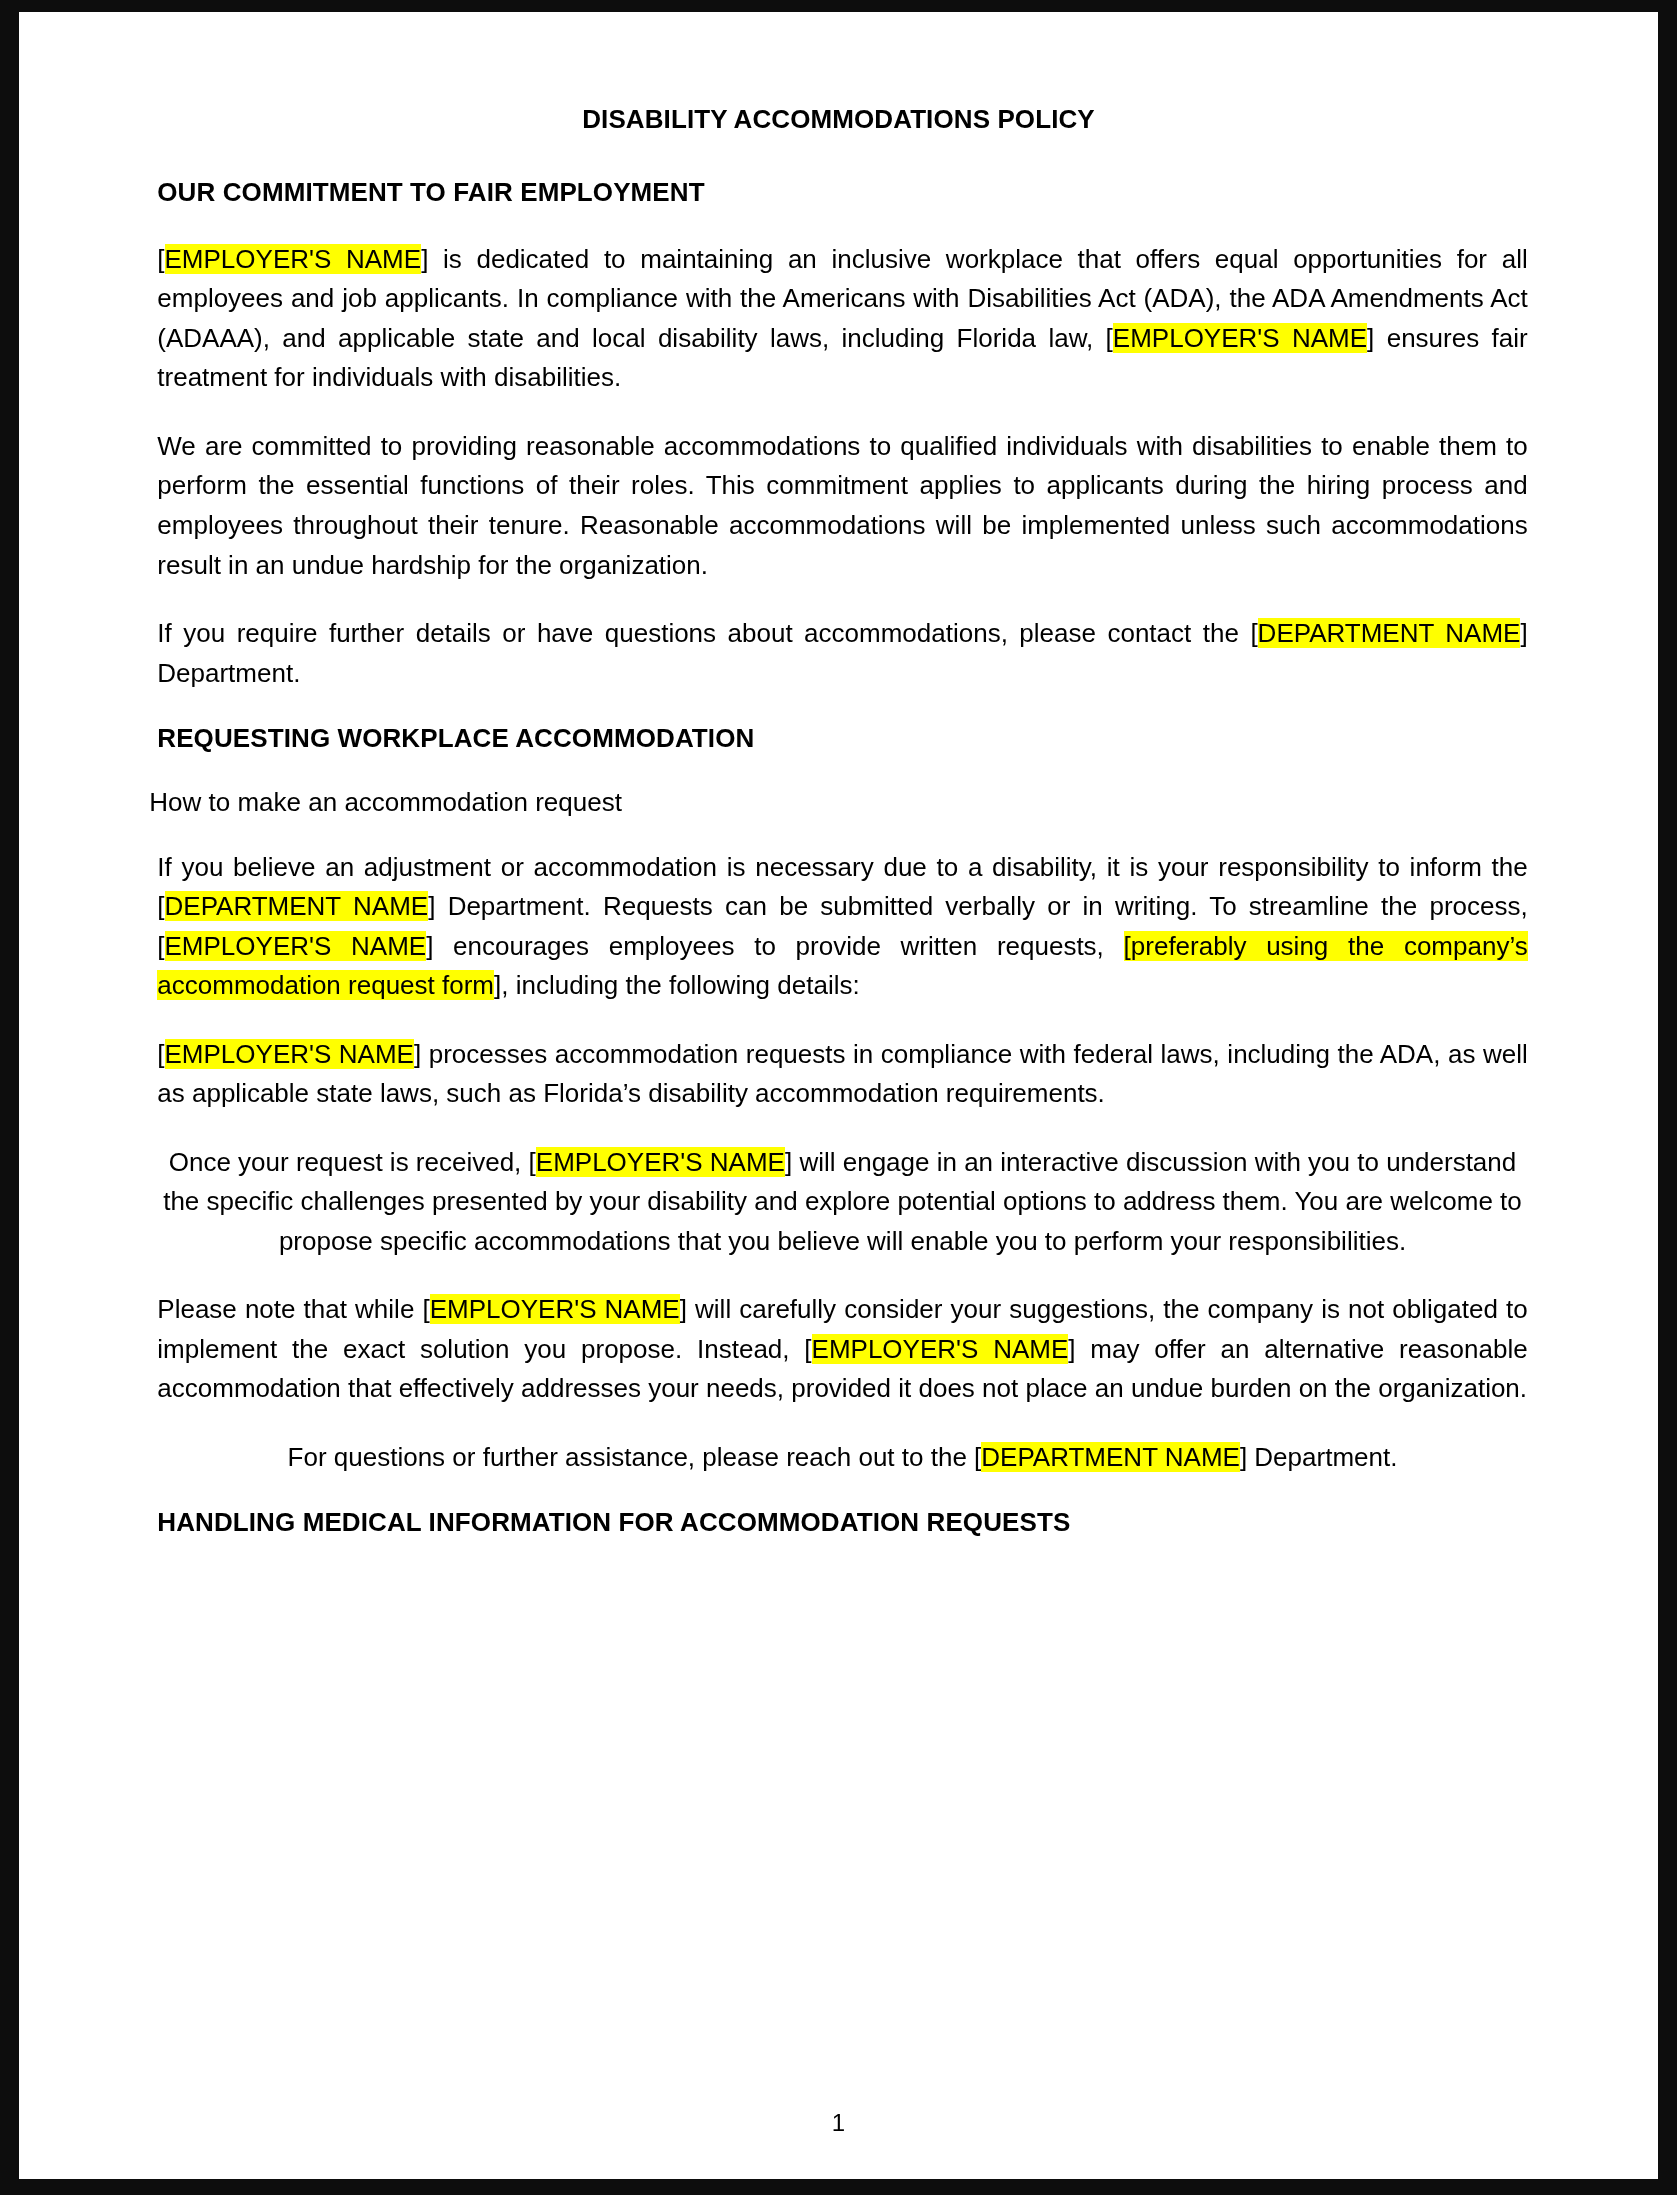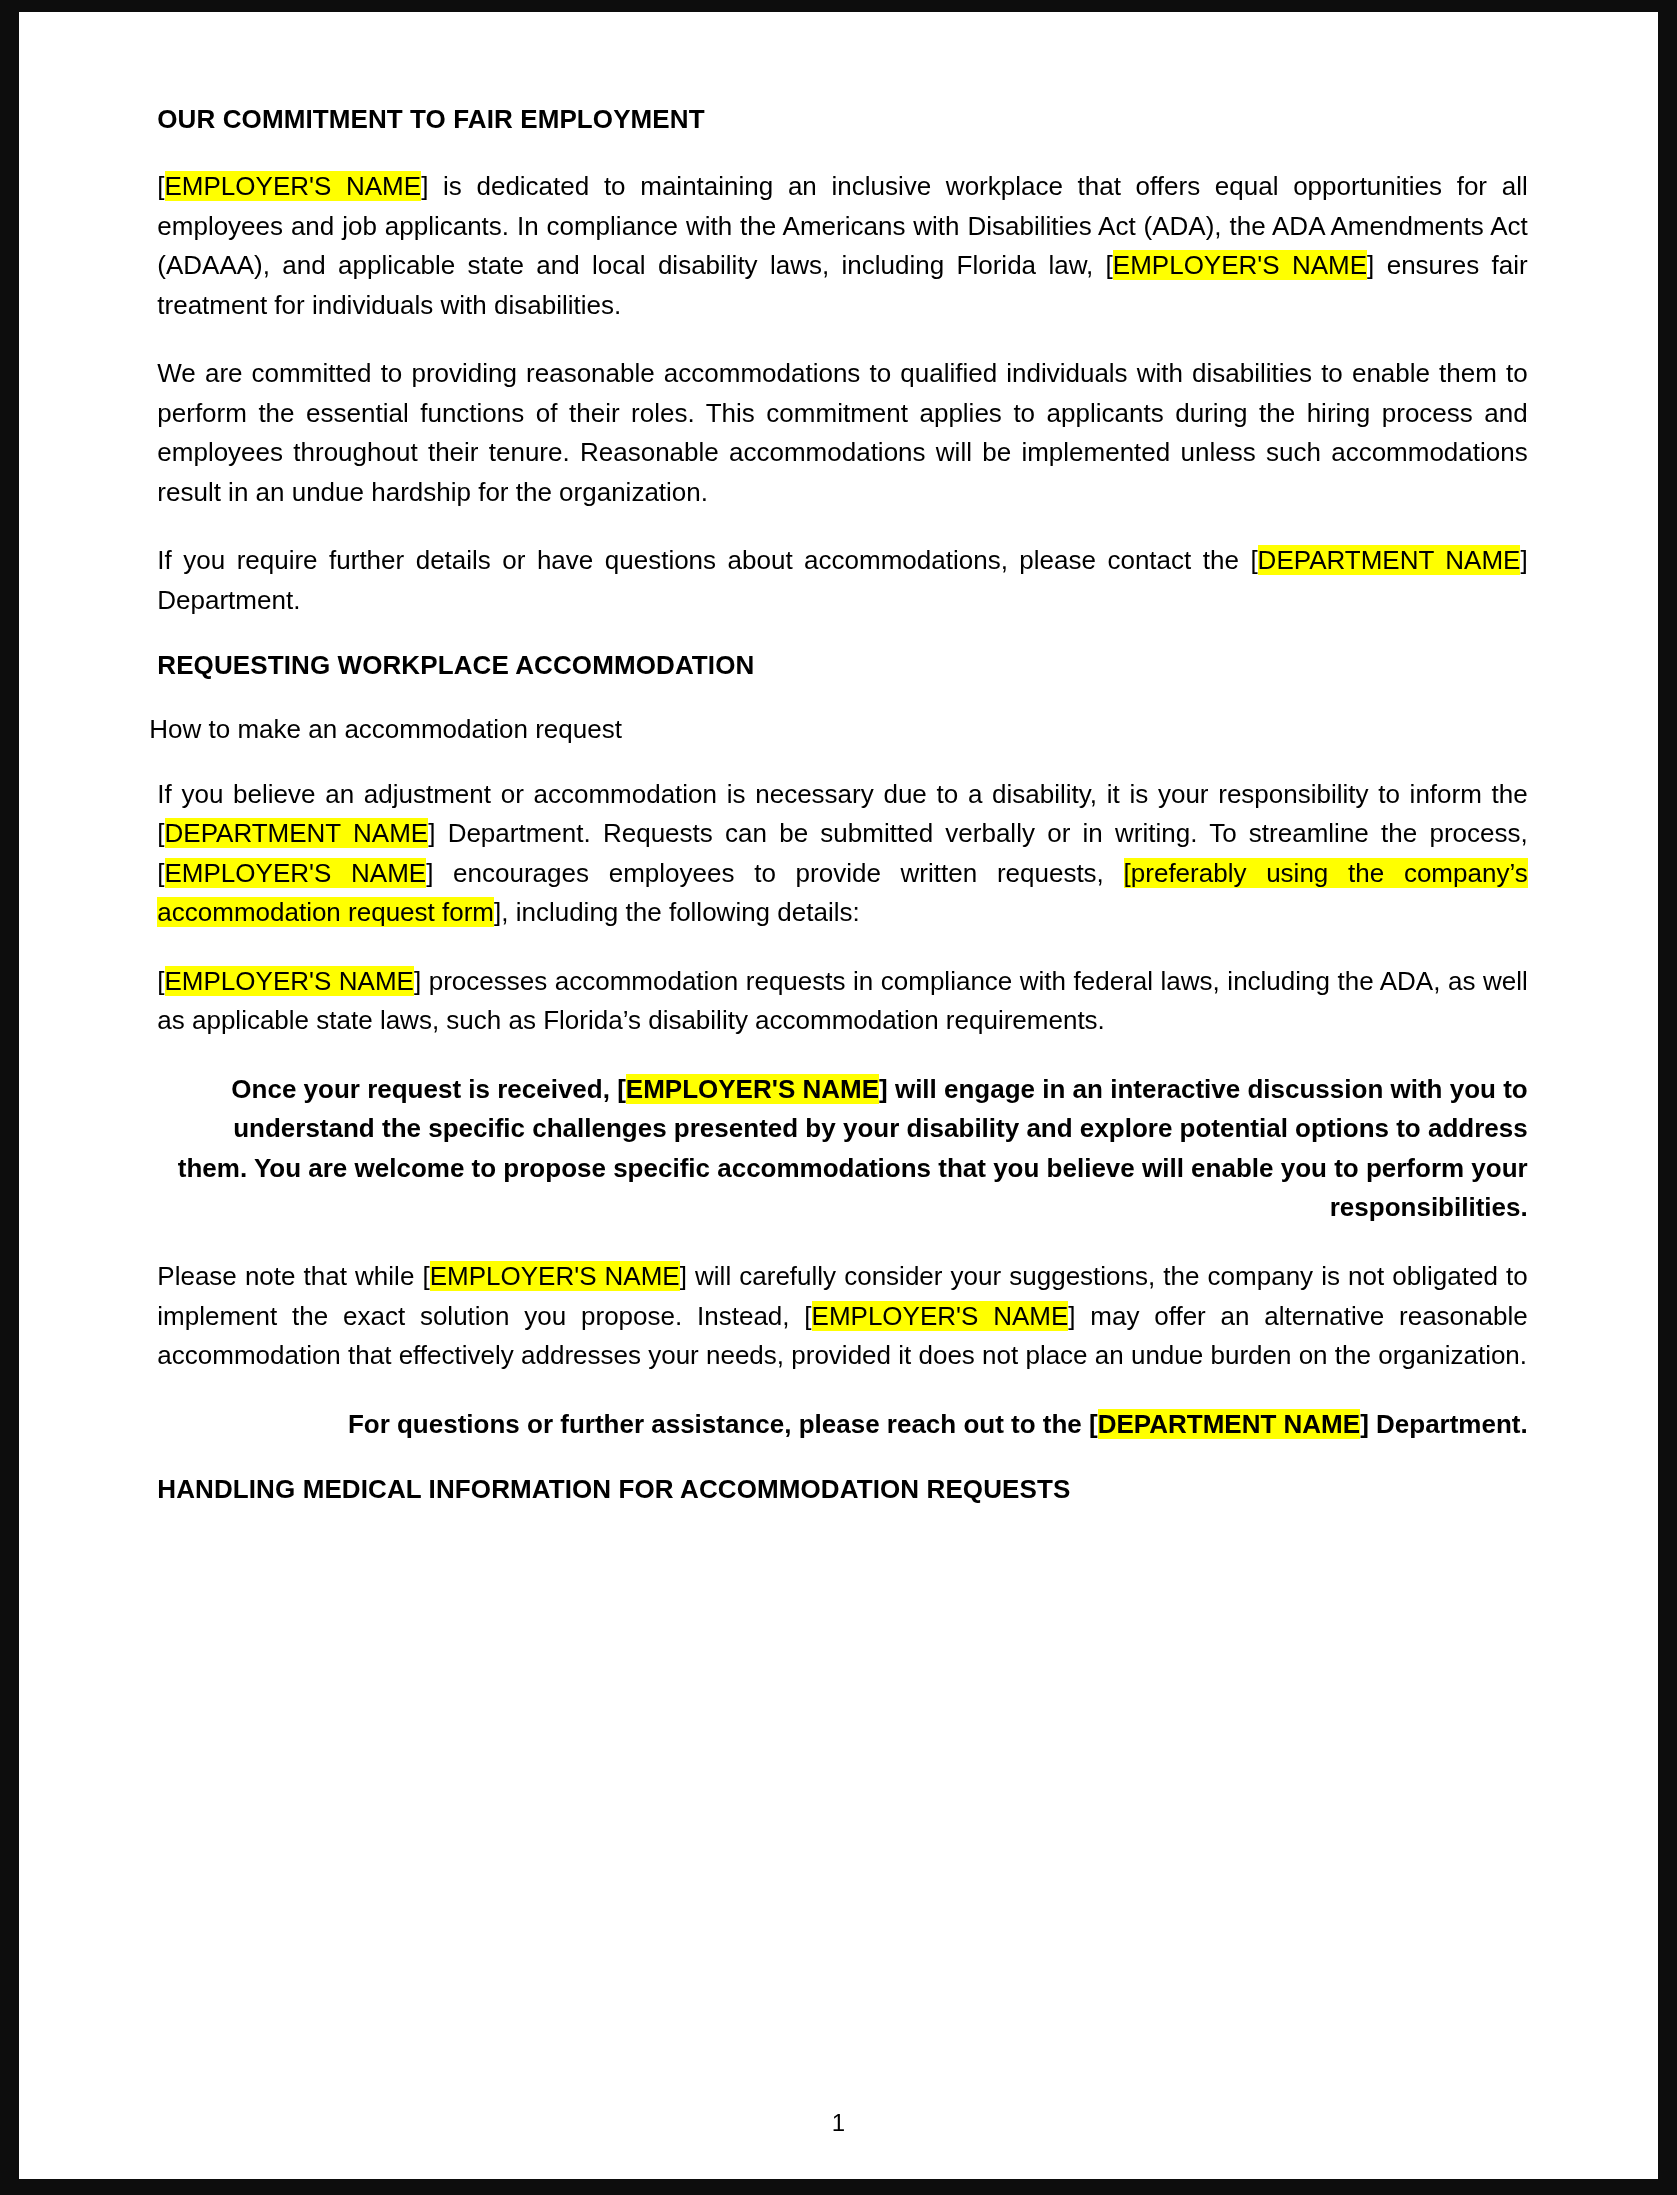--- a/index.html
+++ b/index.html
@@ -64,22 +64,21 @@
     font-size: 26px;
     line-height: 1.52;
     color: #000;
     margin: 0 0 29px 8px;
     text-align: justify;
     text-justify: inter-word;
     hyphens: none;
   }
 
   p.body-text.no-justify {
-    text-align: right;
-    font-weight: bold;
+    text-align: center;
   }
 
   .hl {
     background: #ffff00;
   }
 
   ul.bullets {
     margin: 0 0 29px 0;
     padding: 0 0 0 105px;
     list-style: none;
@@ -110,20 +109,21 @@
     font-size: 24px;
     color: #000;
   }
 </style>
 </head>
 <body>
 
 <div class="page-frame">
   <div class="page">
 
+    <div class="doc-title">DISABILITY ACCOMMODATIONS POLICY</div>
 
     <h2 class="section-heading">OUR COMMITMENT TO FAIR EMPLOYMENT</h2>
 
     <p class="body-text"><span>[</span><span class="hl">EMPLOYER'S NAME</span><span>] is dedicated to maintaining an inclusive workplace that offers equal opportunities for all employees and job applicants. In compliance with the Americans with Disabilities Act (ADA), the ADA Amendments Act (ADAAA), and applicable state and local disability laws, including Florida law, [</span><span class="hl">EMPLOYER'S NAME</span><span>] ensures fair treatment for individuals with disabilities.</span></p>
 
     <p class="body-text">We are committed to providing reasonable accommodations to qualified individuals with disabilities to enable them to perform the essential functions of their roles. This commitment applies to applicants during the hiring process and employees throughout their tenure. Reasonable accommodations will be implemented unless such accommodations result in an undue hardship for the organization.</p>
 
     <p class="body-text"><span>If you require further details or have questions about accommodations, please contact the [</span><span class="hl">DEPARTMENT NAME</span><span>] Department.</span></p>
 
     <h2 class="section-heading">REQUESTING WORKPLACE ACCOMMODATION</h2>

